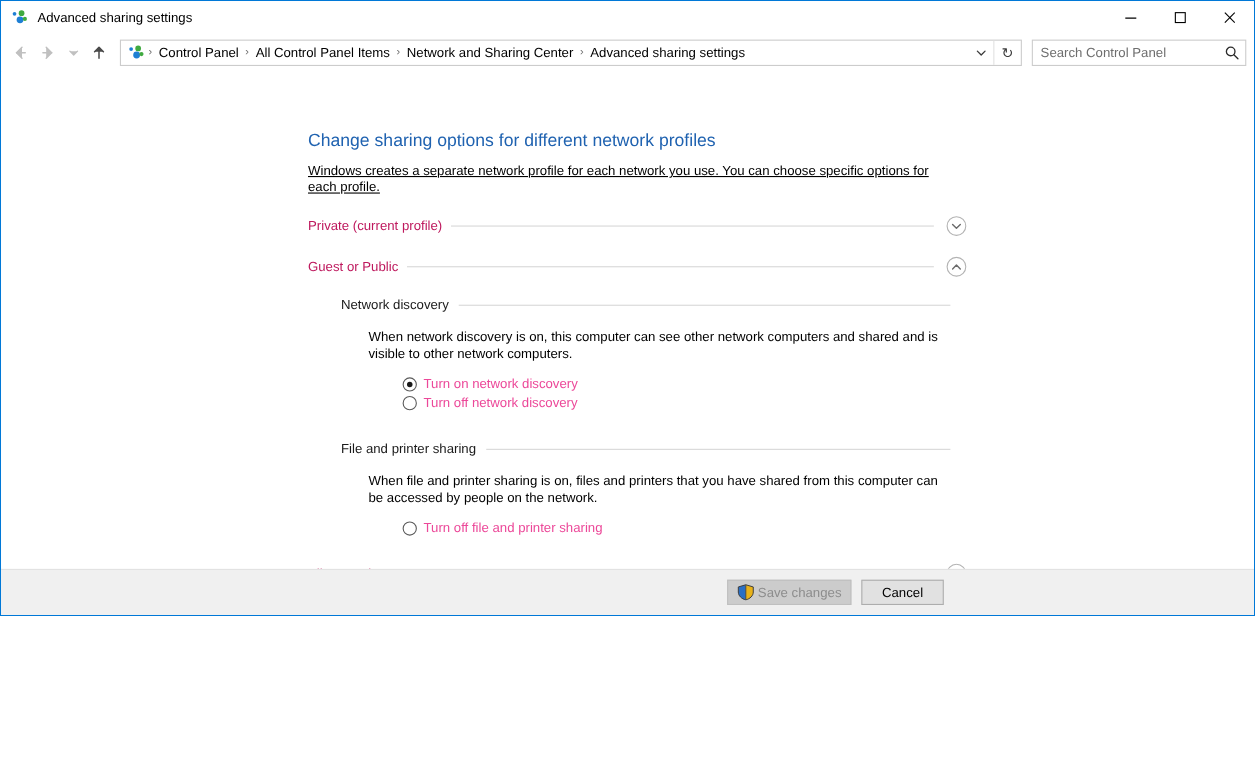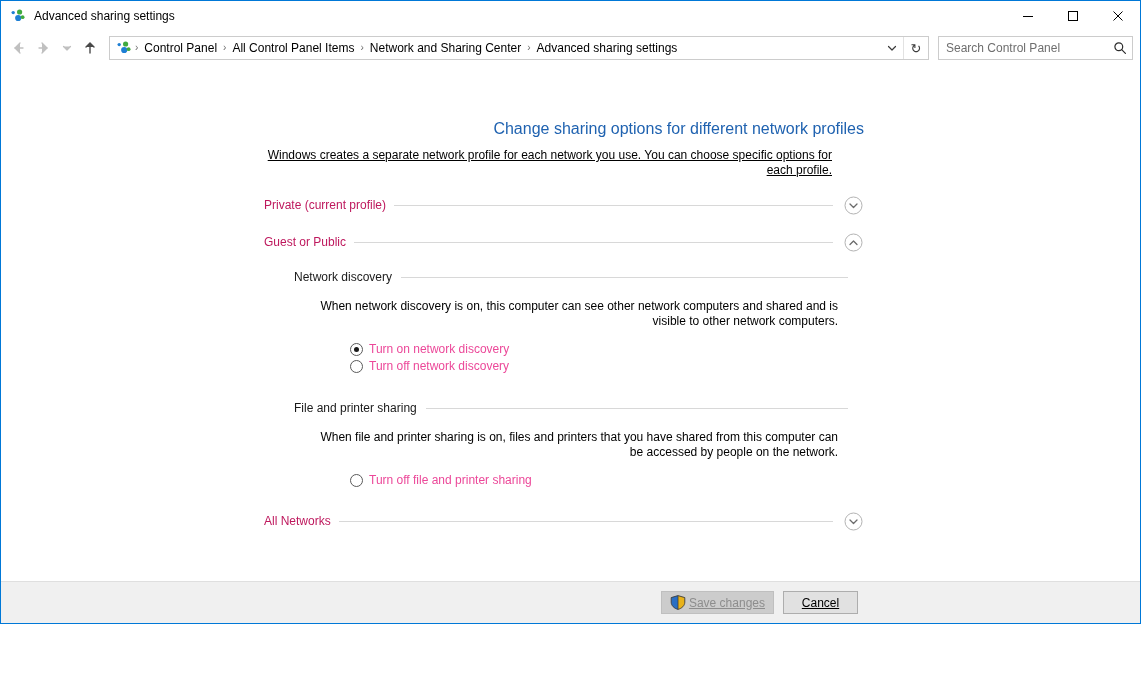--- a/index.html
+++ b/index.html
@@ -13,21 +13,21 @@
     font-family: "Liberation Sans", sans-serif;
     font-size: 12px;
     color: #000000;
     overflow: hidden;
   }
 
   .window {
     position: absolute;
     left: 0; top: 0;
     width: 1141px;
-    height: 624px;
+    height: 560px;
     box-sizing: border-box;
     border: 1px solid #0078d7;
     background: #ffffff;
     display: flex;
     flex-direction: column;
   }
 
   
   .titlebar {
     height: 30px;
@@ -185,24 +185,23 @@
 
   
   .content {
     flex: 1 1 auto;
     position: relative;
     background: #ffffff;
     overflow: hidden;
   }
   .page {
     position: absolute;
-    left: 263px;
+    left: 279px;
     top: 54px;
     width: 600px;
-    text-align: right;
   }
   .page-title {
     color: #1f62b0;
     font-size: 16px;
     line-height: 20px;
     margin: 0 0 9px 0;
     font-weight: normal;
   }
   .page-desc {
     font-size: 12px;
@@ -323,21 +322,20 @@
     background: #e1e1e1;
     font-family: "Liberation Sans", sans-serif;
     font-size: 12px;
     color: #000000;
     display: flex;
     align-items: center;
     justify-content: center;
     box-sizing: border-box;
     padding: 0 10px;
     cursor: default;
-    text-decoration: underline;
   }
   .btn.cancel { background: #e1e1e1; margin-left: 9px; min-width: 75px; }
   .btn.save {
     background: #cccccc;
     border-color: #bfbfbf;
     color: #8d8d8d;
     min-width: 109px;
     padding: 0 8px;
   }
   .shield {

